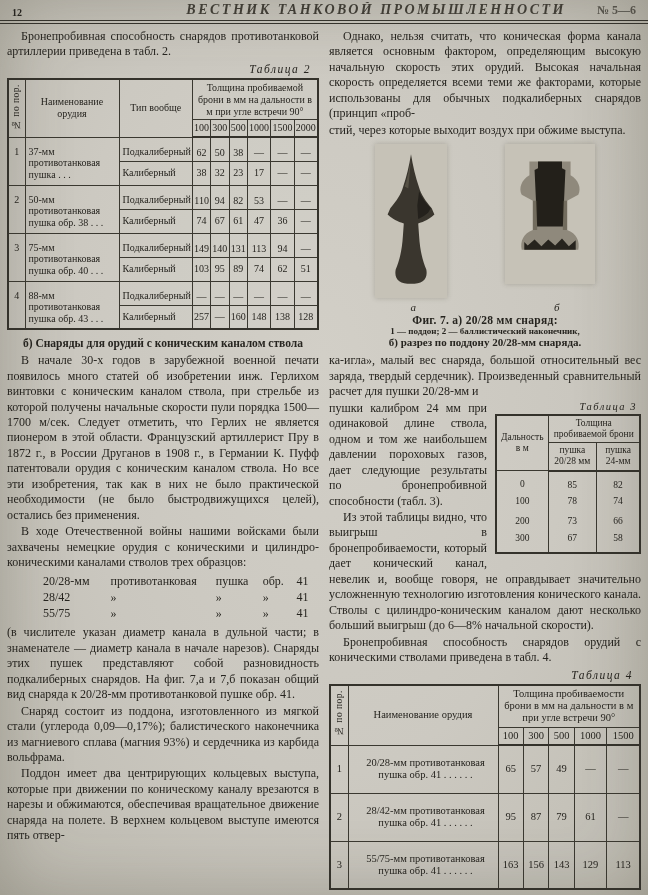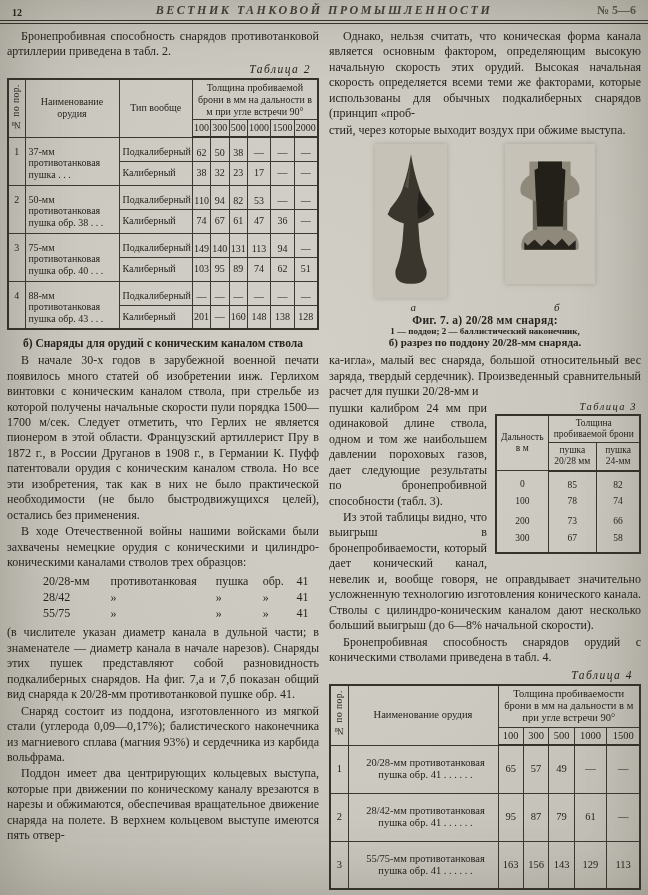--- a/index.html
+++ b/index.html
@@ -9,21 +9,21 @@
     background: radial-gradient(ellipse at 50% 40%, #d2cfc7 0%, #cac7bf 55%, #bdbab0 100%);
     color:#26241f;
     font-family:"Liberation Serif","DejaVu Serif",serif;
     overflow:hidden;
     box-shadow: inset 0 0 70px rgba(70,65,50,.30);
   }
   
   .runhead { display:flex; align-items:flex-end; padding:1px 12px 2px 12px;
              border-bottom:4px double #35332c; height:24px; }
   .pgnum { width:70px; font-size:10px; font-weight:bold; }
-  .jtitle { flex:1; text-align:center; font-size:12px; font-weight:bold; font-style:italic;
+  .jtitle { flex:1; text-align:right; font-size:14px; font-weight:bold; font-style:italic;
             letter-spacing:2.5px; color:#403d35; white-space:nowrap; overflow:hidden; }
   .issue { width:70px; text-align:right; font-size:12px; font-weight:bold; color:#55524a; }
 
   
   .cols { display:flex; gap:10px; padding:5px 7px 0 7px; }
   .col { width:312px; }
 
   p.body { font-size:12px; line-height:1.29; text-align:justify; margin:0 0 1px 0; }
   p.ind  { text-indent:14px; }
 
@@ -203,21 +203,21 @@
             <td class="type">Подкалиберный</td>
             <td>—</td>
             <td>—</td>
             <td>—</td>
             <td>—</td>
             <td>—</td>
             <td>—</td>
           </tr>
           <tr>
             <td class="type">Калиберный</td>
-            <td>201</td>
+            <td>257</td>
             <td>—</td>
             <td>160</td>
             <td>148</td>
             <td>138</td>
             <td>128</td>
           </tr>
         </tbody>
       </table>
 
       <div class="sechead">б) Снаряды для орудий с коническим каналом ствола</div>

